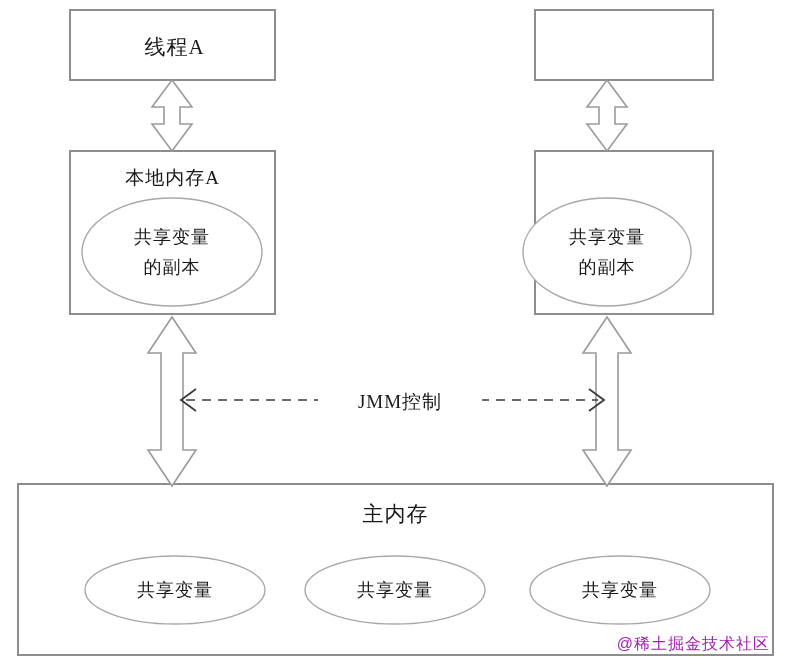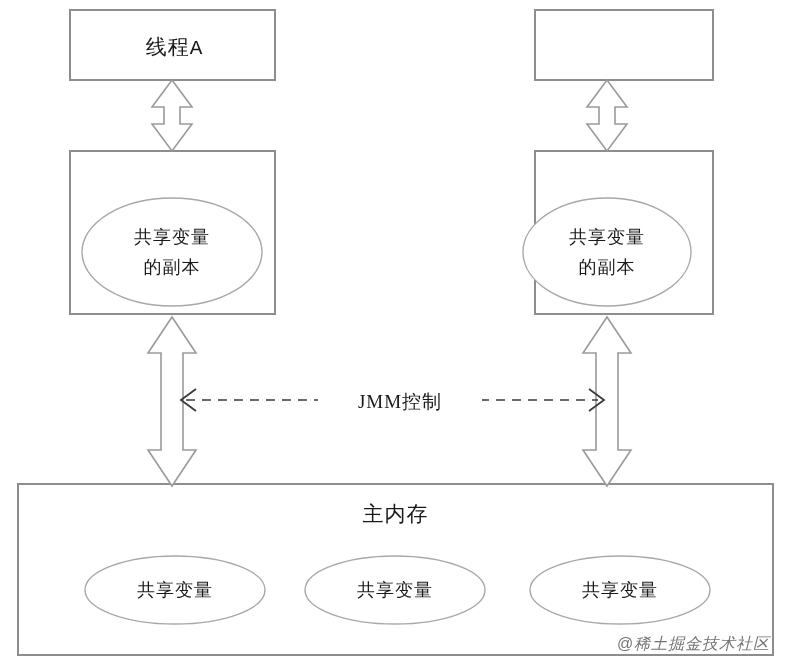--- a/index.html
+++ b/index.html
@@ -86,26 +86,25 @@
   }
   .lbl-jmm {
     font-size: 19px;
     letter-spacing: 1px;
     background: #ffffff;
     padding: 0 6px;
   }
   .watermark {
     position: absolute;
     font-size: 16px;
-    color: #737373;
+    color: #a21caf;
     font-family: "Liberation Sans", sans-serif;
     letter-spacing: 1px;
     white-space: nowrap;
     user-select: none;
-    font-style: italic;
   }
 </style>
 </head>
 <body>
 
 <div id="diagram-root">
 
   <svg class="canvas" viewBox="0 0 792 671">
 
     <rect class="box-rect" x="70" y="10" width="205" height="70"></rect>
@@ -173,23 +172,24 @@
     <line class="dashed-line" x1="186" y1="400" x2="320" y2="400"></line>
 
     <line class="dashed-line" x1="448" y1="400" x2="598" y2="400"></line>
 
     <path class="arrow-head-stroke" d="M 196 389 L 181 400 L 196 411"></path>
 
     <path class="arrow-head-stroke" d="M 589 389 L 604 400 L 589 411"></path>
 
   </svg>
 
-  <div class="lbl lbl-thread" style="left:70px; top:33px; width:209px;font-family:Liberation Mono, monospace;">线程A</div>
-
-
+  <div class="lbl lbl-thread" style="left:70px; top:33px; width:209px;">线程A</div>
+
+
+  <div class="lbl lbl-local" style="left:70px; top:165px; width:205px;">本地内存A</div>
 
 
   <div class="lbl lbl-copy" style="left:82px; top:222px; width:180px;">共享变量</div>
   <div class="lbl lbl-copy" style="left:82px; top:252px; width:180px;">的副本</div>
 
   <div class="lbl lbl-copy" style="left:523px; top:222px; width:168px;">共享变量</div>
   <div class="lbl lbl-copy" style="left:523px; top:252px; width:168px;">的副本</div>
 
   <div class="lbl lbl-main" style="left:18px; top:500px; width:755px;">主内存</div>
 

